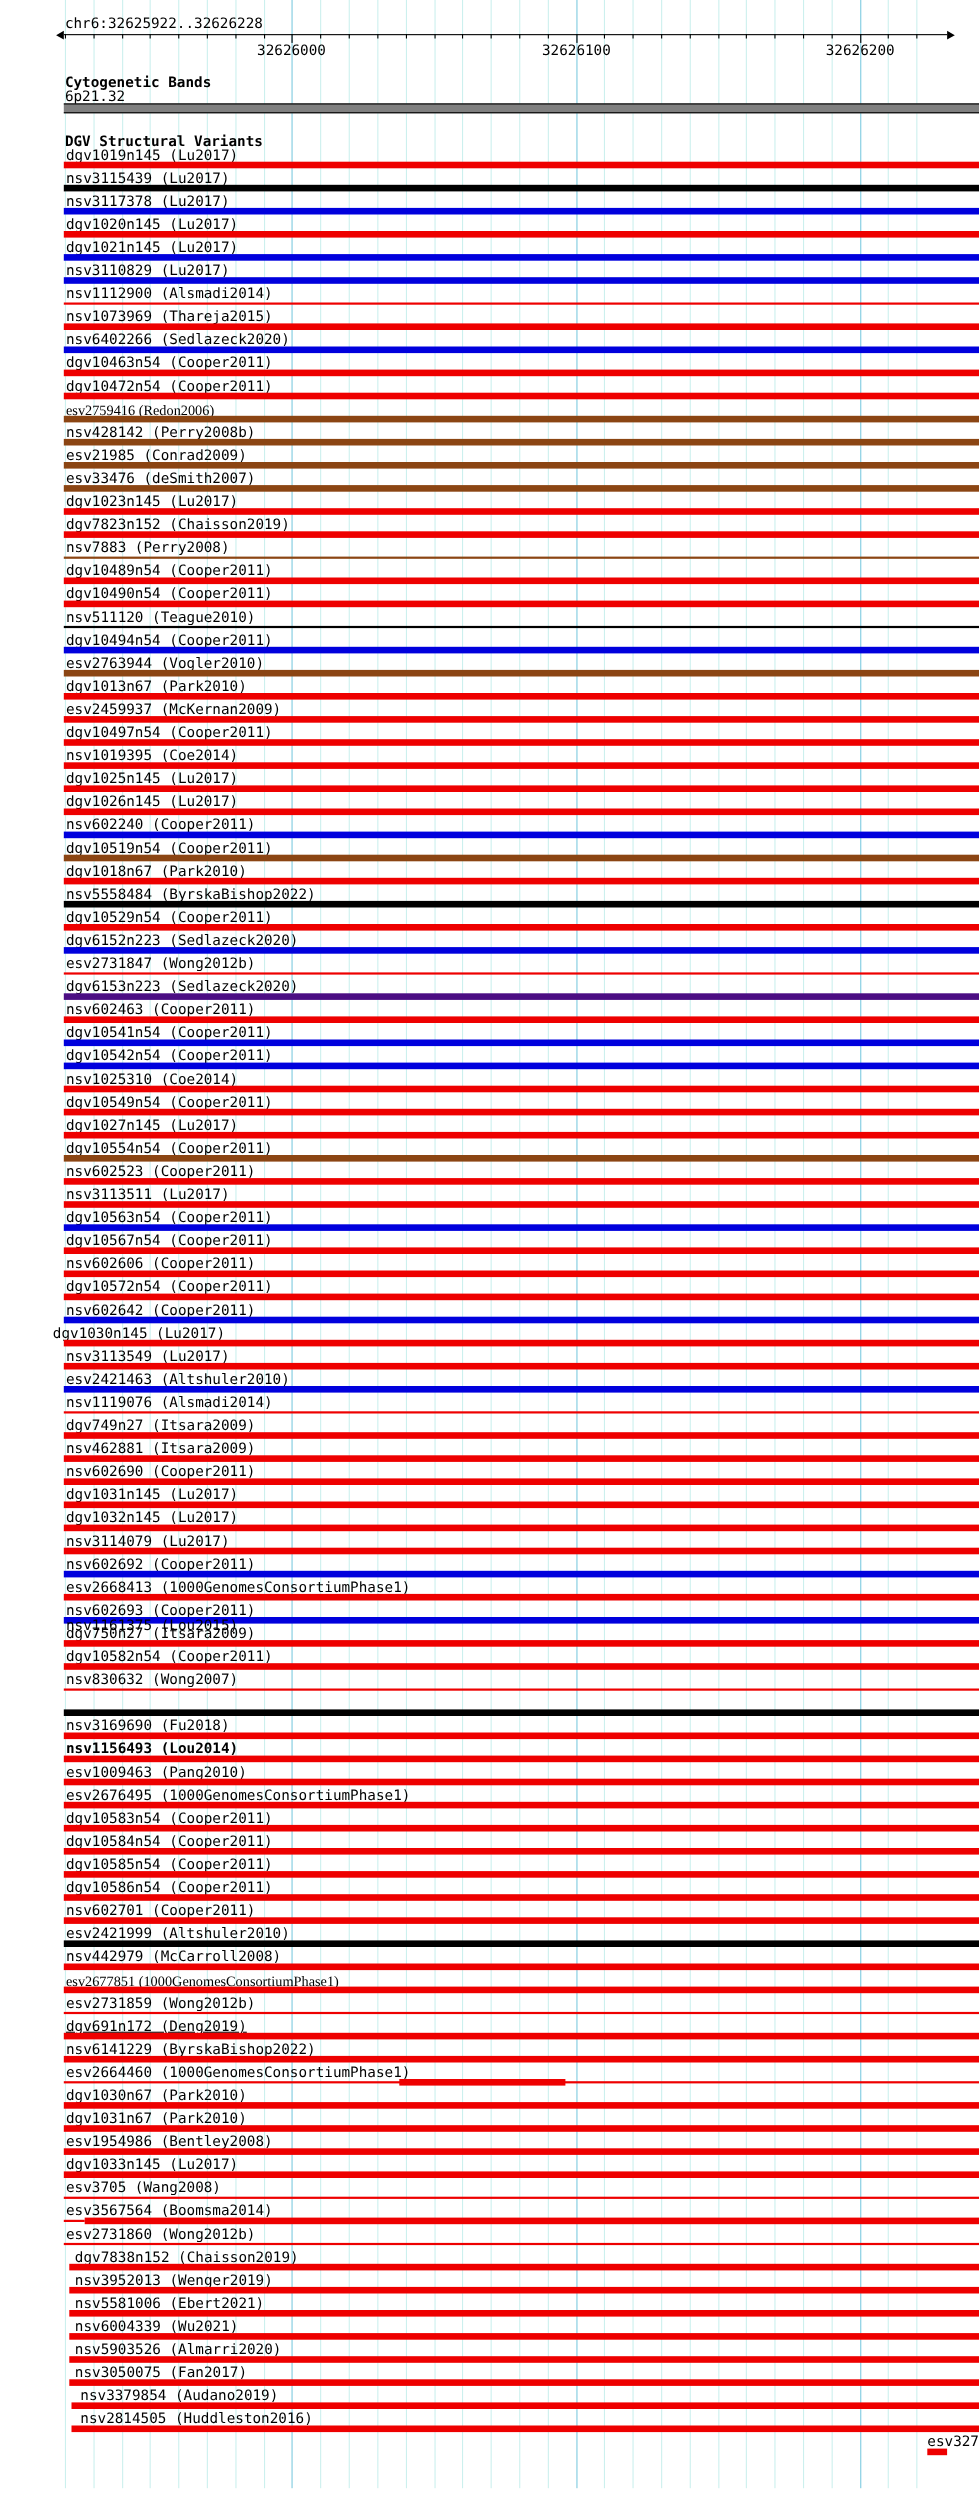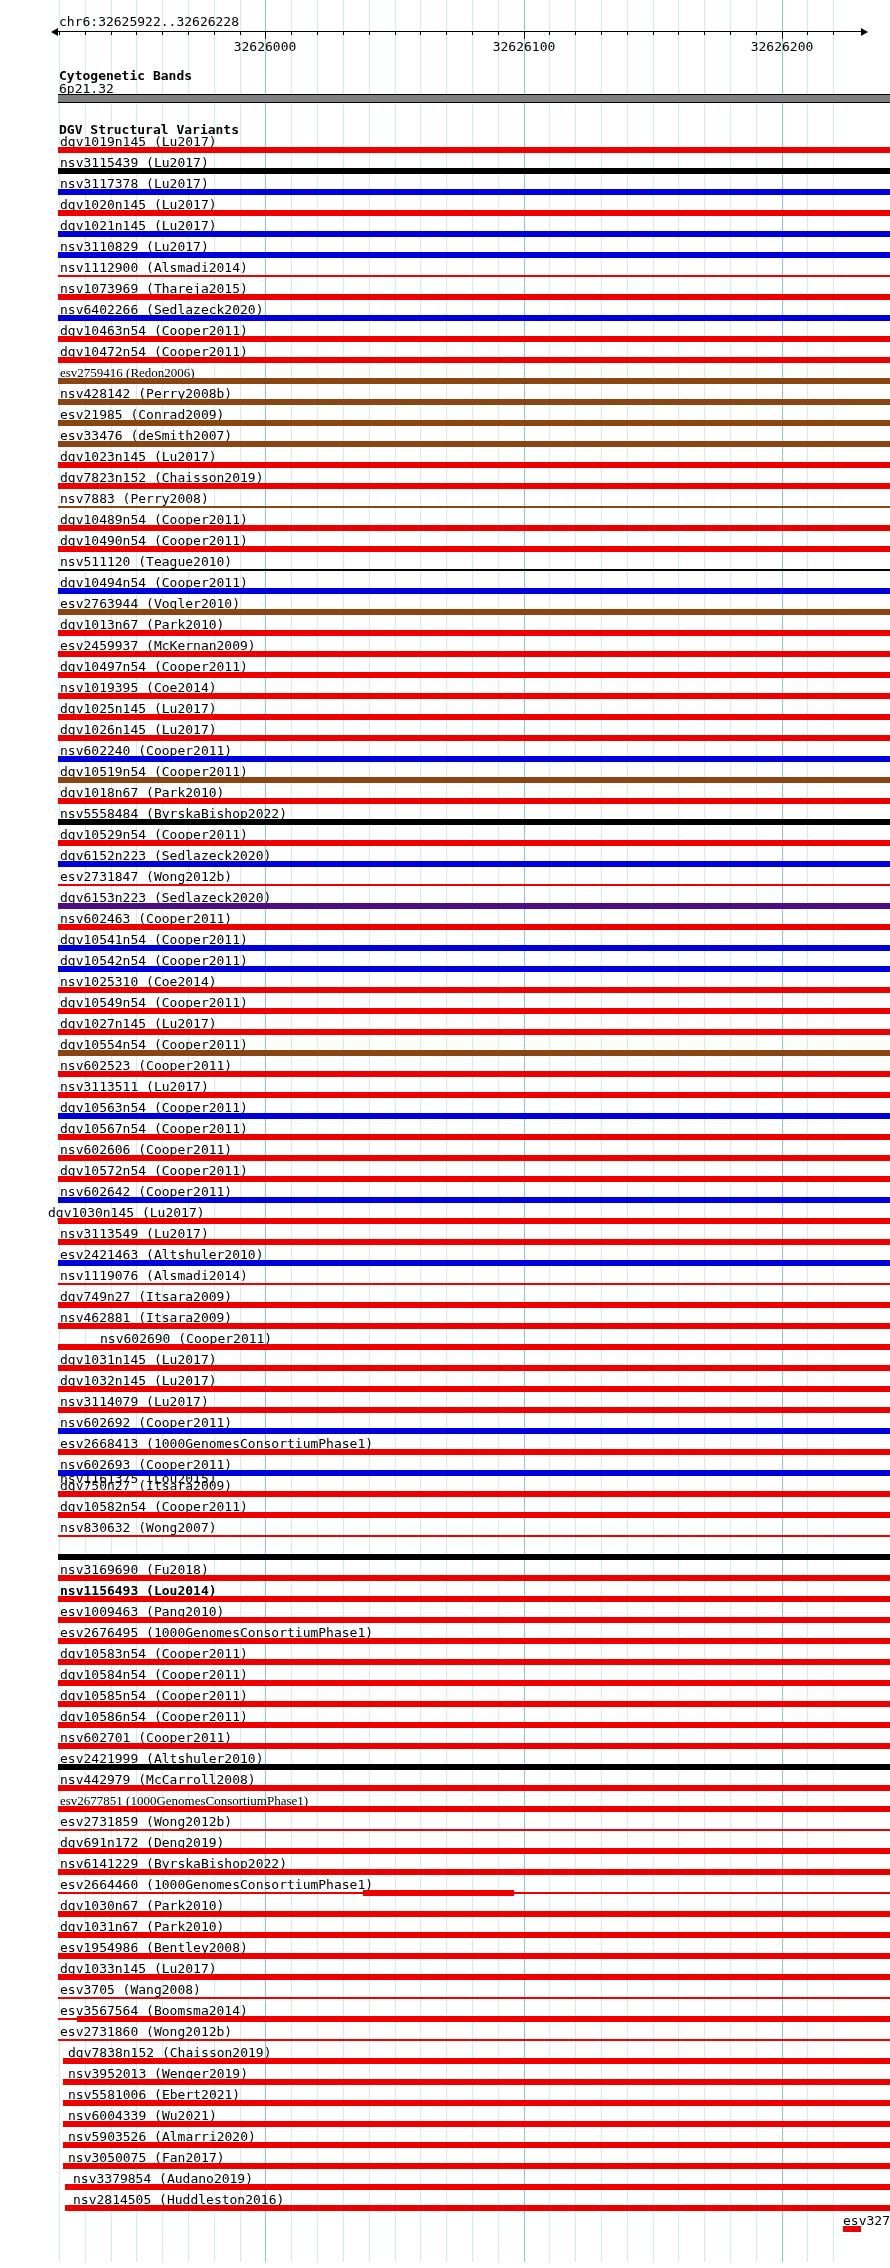--- a/index.html
+++ b/index.html
@@ -211,21 +211,21 @@
       <div class="txt" style="left: 60px; top: 1227px;">nsv3113549 (Lu2017)</div>
       <div class="bar" style="left: 58px; top: 1239px; width: 832px; height: 6px; background: rgb(238, 0, 0);"></div>
       <div class="txt" style="left: 60px; top: 1248px;">esv2421463 (Altshuler2010)</div>
       <div class="bar" style="left: 58px; top: 1260px; width: 832px; height: 6px; background: rgb(0, 0, 221);"></div>
       <div class="txt" style="left: 60px; top: 1269px;">nsv1119076 (Alsmadi2014)</div>
       <div class="bar" style="left: 58px; top: 1283px; width: 832px; height: 2px; background: rgb(238, 0, 0);"></div>
       <div class="txt" style="left: 60px; top: 1290px;">dgv749n27 (Itsara2009)</div>
       <div class="bar" style="left: 58px; top: 1302px; width: 832px; height: 6px; background: rgb(238, 0, 0);"></div>
       <div class="txt" style="left: 60px; top: 1311px;">nsv462881 (Itsara2009)</div>
       <div class="bar" style="left: 58px; top: 1323px; width: 832px; height: 6px; background: rgb(238, 0, 0);"></div>
-      <div class="txt" style="left: 60px; top: 1332px; margin-left: 40px;">nsv602690 (Cooper2011)</div>
+      <div class="txt" style="left: 60px; top: 1332px;">nsv602690 (Cooper2011)</div>
       <div class="bar" style="left: 58px; top: 1344px; width: 832px; height: 6px; background: rgb(238, 0, 0);"></div>
       <div class="txt" style="left: 60px; top: 1353px;">dgv1031n145 (Lu2017)</div>
       <div class="bar" style="left: 58px; top: 1365px; width: 832px; height: 6px; background: rgb(238, 0, 0);"></div>
       <div class="txt" style="left: 60px; top: 1374px;">dgv1032n145 (Lu2017)</div>
       <div class="bar" style="left: 58px; top: 1386px; width: 832px; height: 6px; background: rgb(238, 0, 0);"></div>
       <div class="txt" style="left: 60px; top: 1395px;">nsv3114079 (Lu2017)</div>
       <div class="bar" style="left: 58px; top: 1407px; width: 832px; height: 6px; background: rgb(238, 0, 0);"></div>
       <div class="txt" style="left: 60px; top: 1416px;">nsv602692 (Cooper2011)</div>
       <div class="bar" style="left: 58px; top: 1428px; width: 832px; height: 6px; background: rgb(0, 0, 221);"></div>
       <div class="txt" style="left: 60px; top: 1437px;">esv2668413 (1000GenomesConsortiumPhase1)</div>

